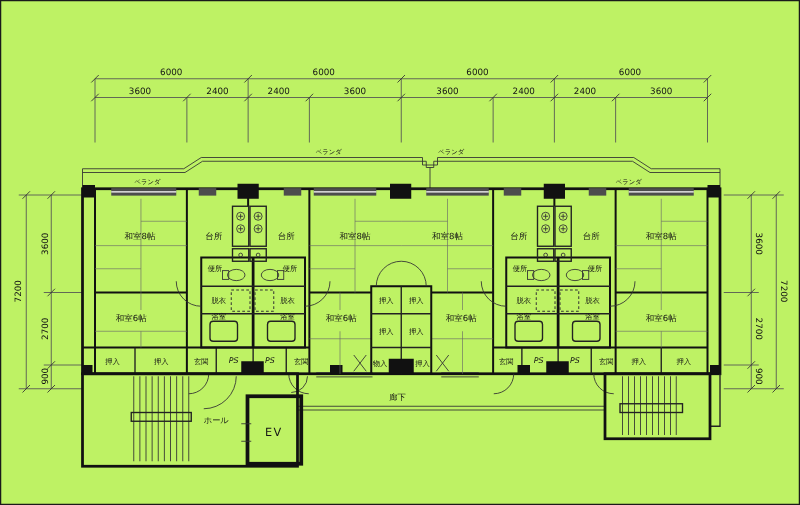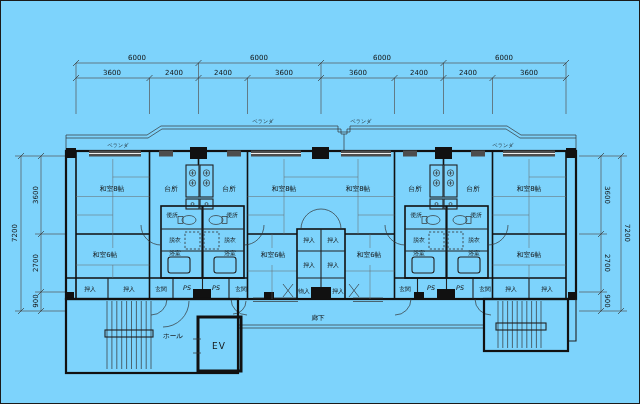--- a/index.html
+++ b/index.html
@@ -1,17 +1,17 @@
 <!DOCTYPE html>
 <html><head>
 <meta charset="utf-8">
 <style>
   html,body{margin:0;padding:0;background:#e8e8e8;}
   .frame{
-    position:relative;width:638px;height:402px;background:#7dd3fc;
+    position:relative;width:638px;height:402px;background:#bef264;
     border:1px solid #1a1a1a;overflow:hidden;
     font-family:"DejaVu Sans","Liberation Sans",sans-serif;
   }
   svg{display:block}
   svg text{font-family:"DejaVu Sans","Liberation Sans",sans-serif;fill:#141414;text-anchor:middle}
   .dim{font-size:7px}
   .room{font-size:6.8px}
   .small{font-size:5.8px}
   .tiny{font-size:5.1px}
   .ps{font-size:6.3px;font-style:italic}

